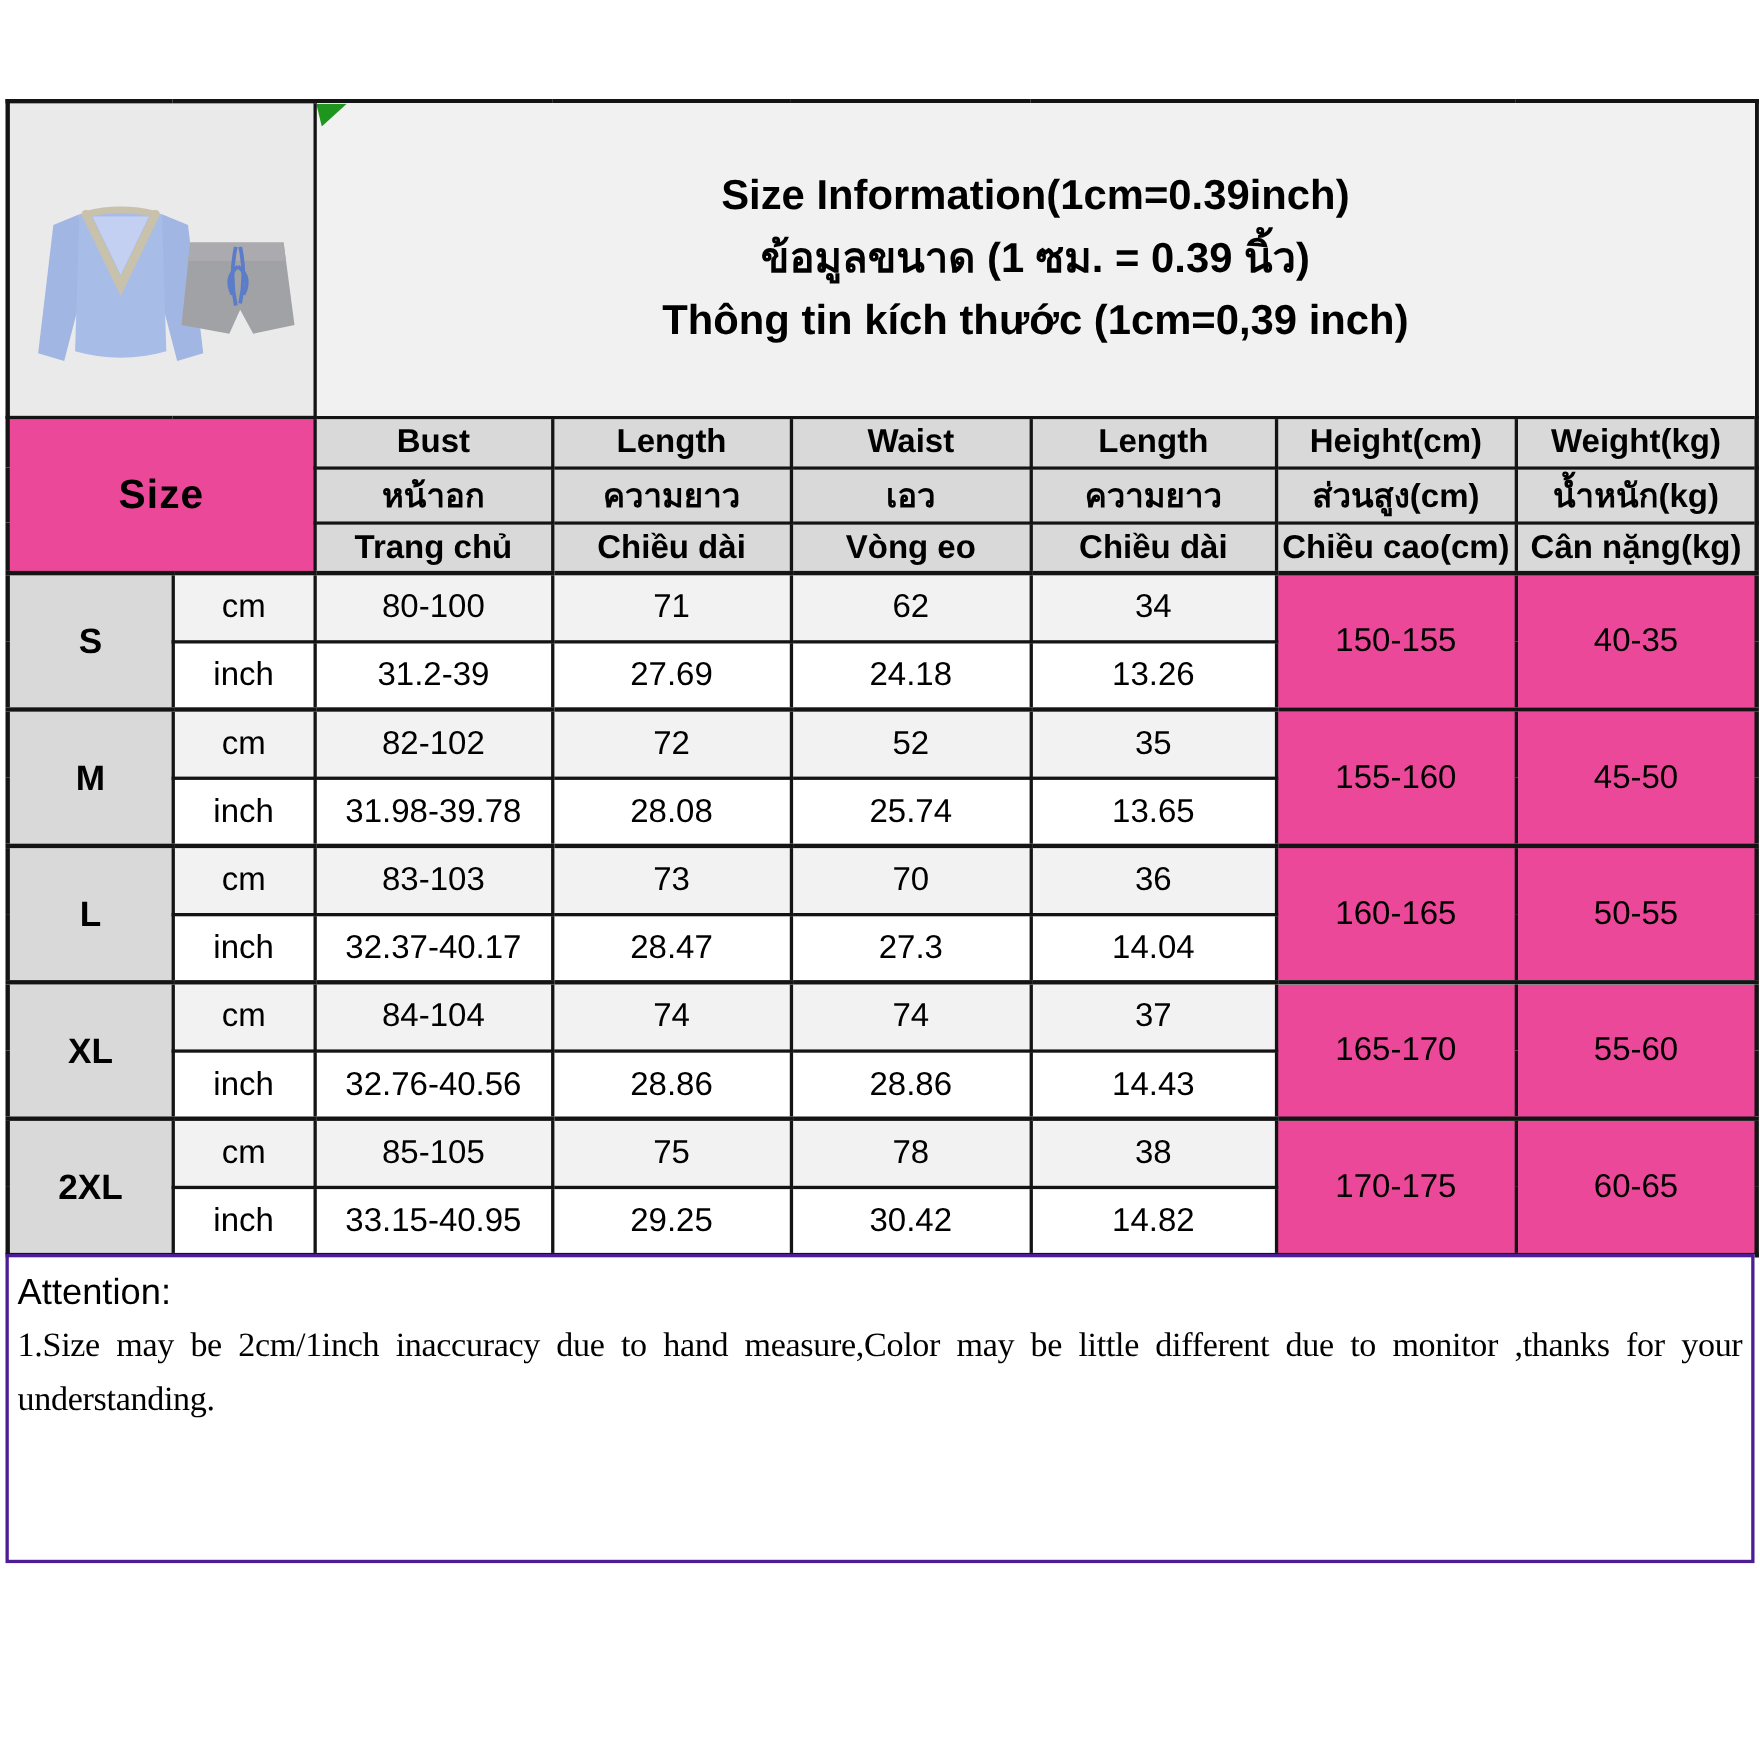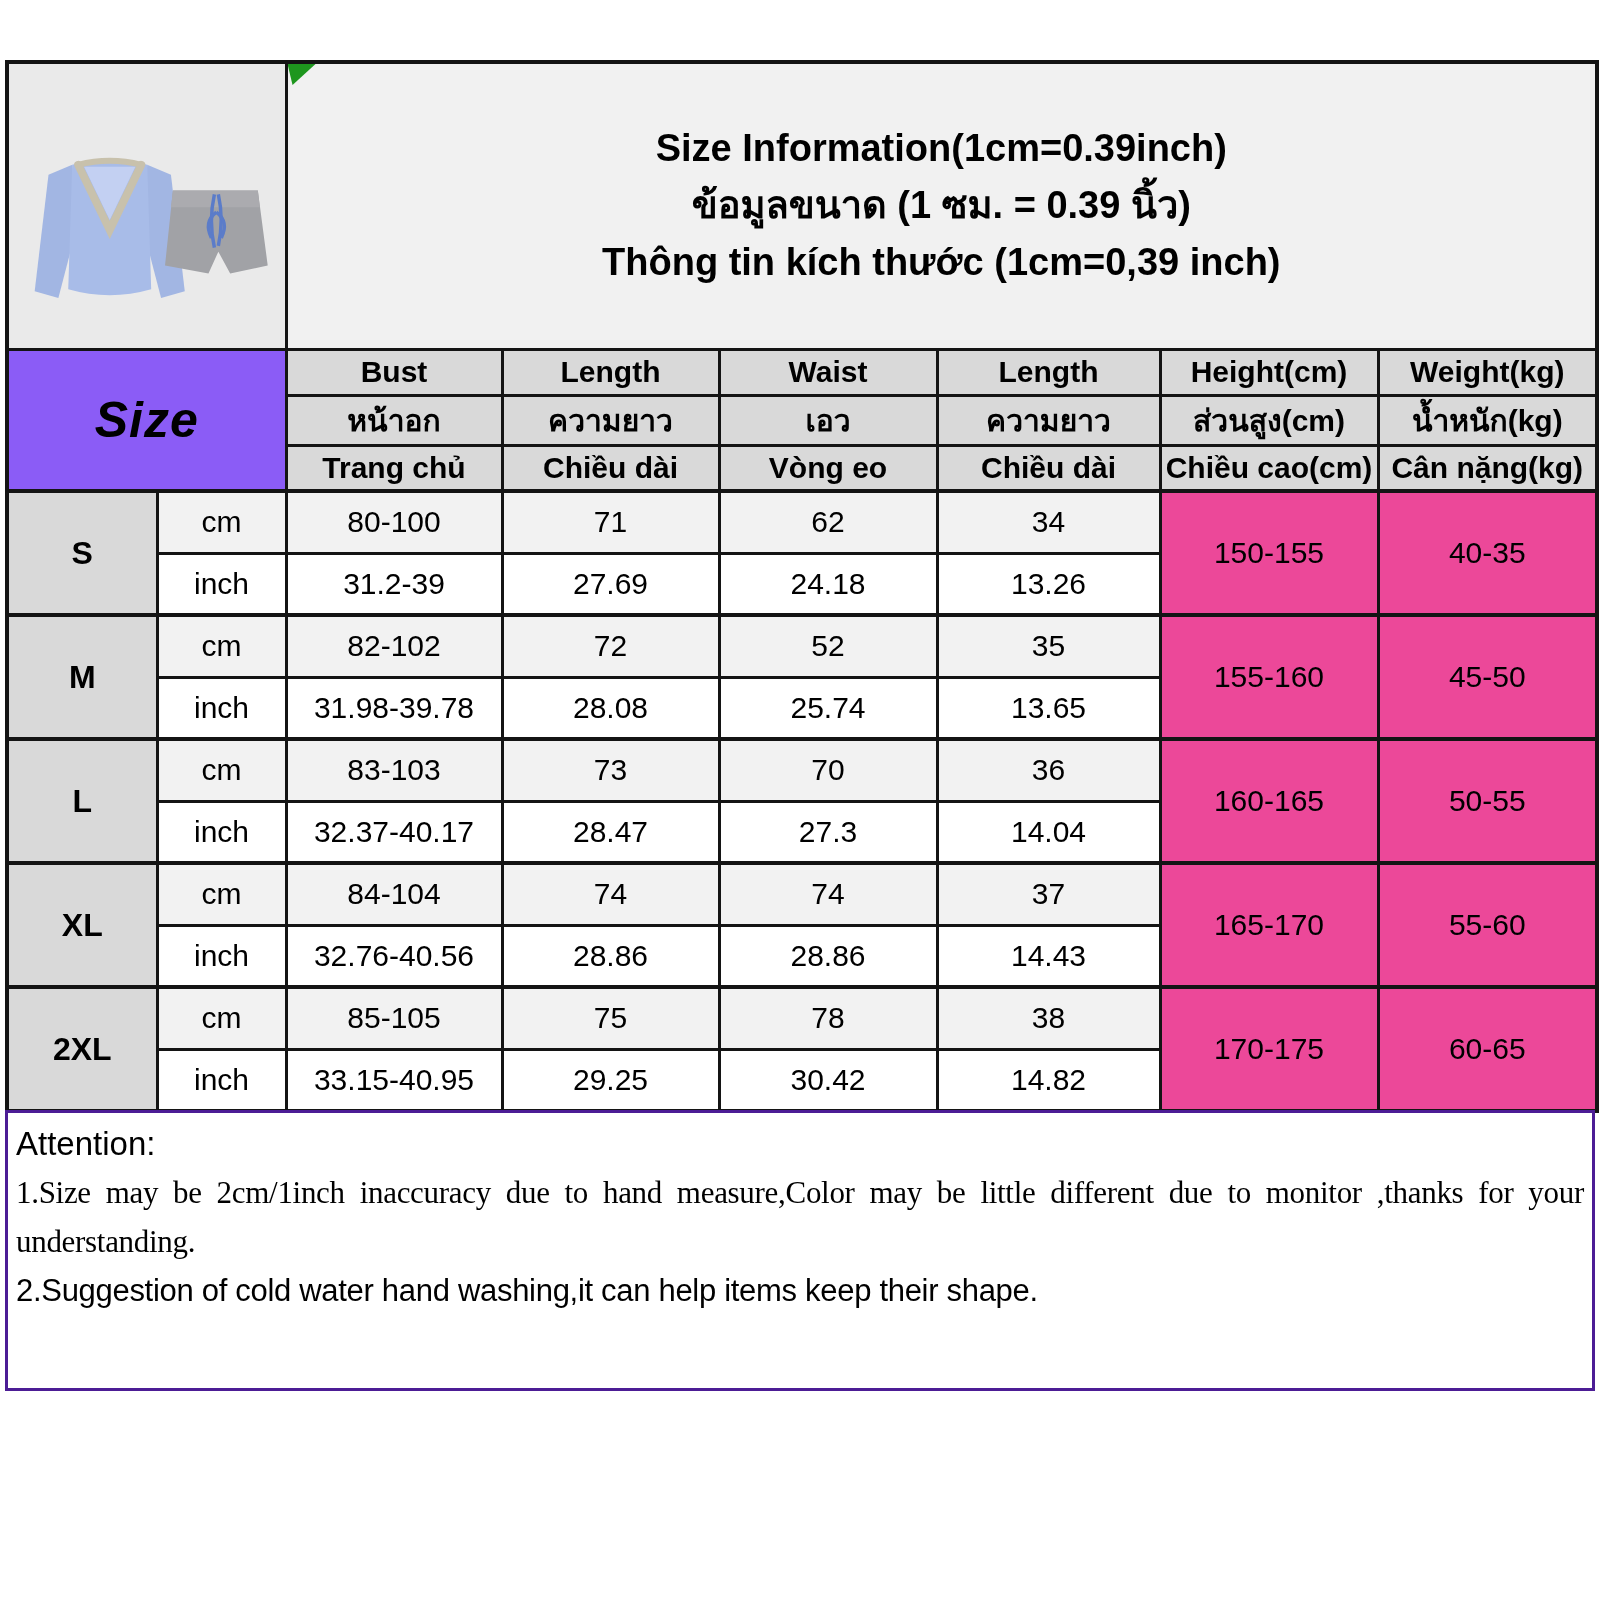--- a/index.html
+++ b/index.html
@@ -2,38 +2,38 @@
 <html><head>
 <meta charset="utf-8">
 <style>
   * { margin:0; padding:0; box-sizing:border-box; }
   html,body { background:#ffffff; }
   body {
     width:1600px; height:1600px; overflow:hidden;
     font-family:"Liberation Sans","DejaVu Sans",sans-serif;
     color:#000;
   }
-  .page { position:relative; width:1600px; height:1600px; padding:60px 5px 0 5px; }
+  .page { position:relative; width:1600px; height:1600px; padding:90px 5px 0 5px; }
 
   table.size { width:1590px; border-collapse:collapse; table-layout:fixed; border:4px solid #141414; }
   td { border:3px solid #141414; text-align:center; vertical-align:middle; overflow:hidden; padding:0; }
 
   tr.r-top td  { height:287px; }
   tr.r-head td { height:46px; }
   tr.r-data td { height:62px; }
 
   .img-cell { background:#eaeaea; }
   .img-cell svg { display:block; width:100%; height:100%; }
 
   .title-cell { background:#f1f1f1; position:relative; }
   .title-line { font-weight:bold; font-size:38px; line-height:57px; letter-spacing:0; }
   .corner { position:absolute; top:0; left:0; width:28px; height:21px; background:#1e961e;
             clip-path:polygon(0 0,100% 0,18% 100%); }
 
-  .size-head { background:#8b5cf6; font-size:50px; font-weight:bold; letter-spacing:1px;font-style:italic; }
+  .size-head { background:#ec4899; font-size:37px; font-weight:bold; letter-spacing:1px; }
   .head      { background:#d9d9d9; font-weight:bold; font-size:30px; }
 
   tr.cm td { background:#f2f2f2; }
   tr.in td { background:#ffffff; }
   tr.r-data td.size-cell { background:#d9d9d9; font-weight:bold; font-size:32px; }
   tr.r-data td.hw        { background:#ec4899; font-size:30px; font-weight:normal; }
   td.unit { font-weight:normal; font-size:30px; }
   td.val  { font-size:30px; font-weight:normal; }
   tr.grp td { border-top-width:4px; }
 
@@ -207,16 +207,15 @@
       <td class="val">29.25</td>
       <td class="val">30.42</td>
       <td class="val">14.82</td>
     </tr>
   </tbody>
     </table>
 
   <div class="attention">
     <div class="att-h">Attention:</div>
     <div class="att-n1">1.Size may be 2cm/1inch inaccuracy due to hand measure,Color may be little different due to monitor ,thanks for your understanding.</div>
-    <div class="att-n2">2.Suggestion of cold water hand washing,it can help items keep their shape.</div>
   </div>
 
 </div>
 
 </body></html>

